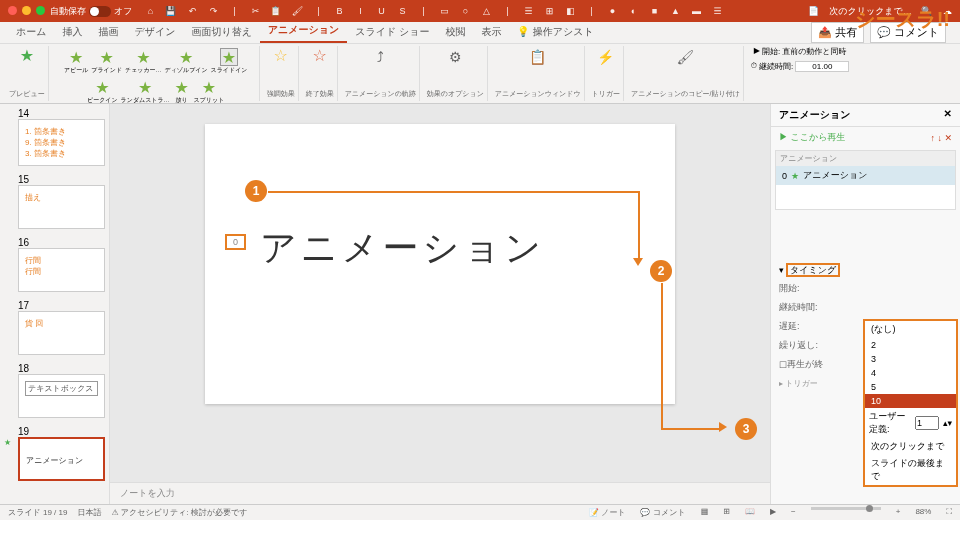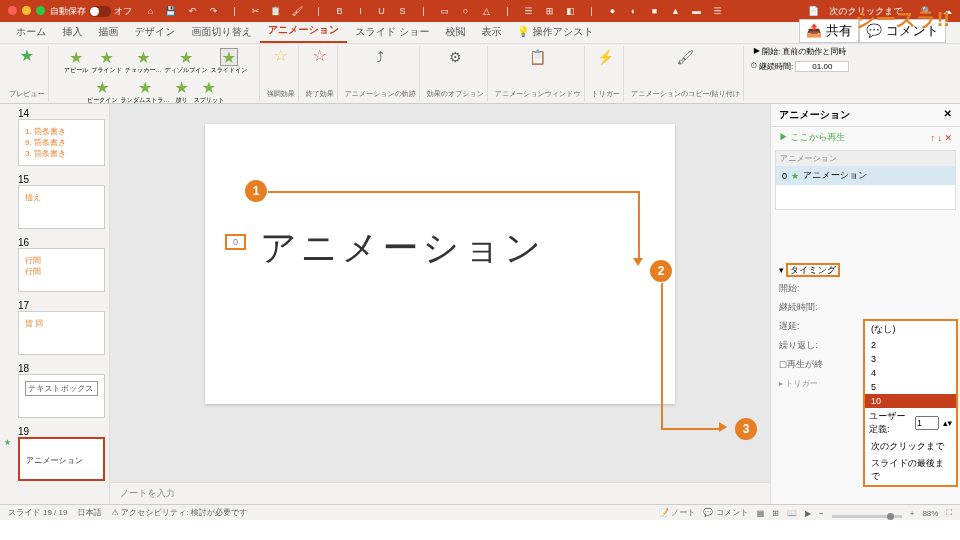--- a/index.html
+++ b/index.html
@@ -18,21 +18,21 @@
 .tabs .tab{padding:4px 8px;color:#555;cursor:pointer}
 .tabs .tab.active{color:#c43e1c;border-bottom:2px solid #c43e1c;font-weight:600}
 .ribbon{height:60px;background:#f3f2f1;display:flex;align-items:center;padding:2px 6px;gap:4px;border-bottom:1px solid #ccc;font-size:8px}
 .rgroup{display:flex;flex-direction:column;align-items:center;padding:0 3px;border-right:1px solid #ddd;height:100%}
 .rgroup .icons{display:flex;gap:3px;flex-wrap:wrap;max-width:200px;justify-content:center;padding-top:2px}
 .rgroup .lbl{font-size:7px;color:#666;margin-top:auto;padding-bottom:2px}
 .star{width:18px;height:18px;display:flex;align-items:center;justify-content:center;font-size:16px;color:#4caf50}
 .star.sel{background:#e8e8e8;border:1px solid #999}
 .star.y{color:#f6c244}.star.r{color:#d64}.star.g2{color:#7cb342}
 .ricon{width:22px;height:22px;display:flex;align-items:center;justify-content:center;font-size:14px;color:#666}
-.ribbon-right{margin-left:auto;display:flex;align-items:flex-start;font-size:13px;padding-right:6px}
+.ribbon-right{margin-left:auto;display:flex;align-items:flex-start;gap:6px;font-size:11px;padding-right:6px}
 .ribbon-right .btn{padding:2px 6px;border:1px solid #ccc;background:#fff}
 .body{display:flex;height:calc(540px - 22px - 22px - 60px - 20px - 16px)}
 .thumbs{width:110px;background:#f3f2f1;overflow-y:auto;padding:4px;border-right:1px solid #ddd}
 .thumb{background:#fff;border:1px solid #ccc;margin-bottom:8px;padding:6px;font-size:8px;color:#e67e22;min-height:44px;position:relative}
 .thumb.sel{border:2px solid #c43e1c}
 .thumb-wrap{position:relative;margin-left:14px}
 .canvas-area{flex:1;background:#e8e8e8;display:flex;flex-direction:column;position:relative}
 .canvas{background:#fff;margin:20px auto 0;width:470px;height:280px;position:relative;box-shadow:0 1px 3px rgba(0,0,0,.2)}
 .canvas .tag{position:absolute;left:20px;top:110px;border:2px solid #e67e22;padding:1px 6px;font-size:9px;color:#888}
 .canvas .txt{position:absolute;left:55px;top:100px;font-size:36px;letter-spacing:4px;color:#333}
@@ -46,21 +46,21 @@
 .panel-sec{margin-top:50px;padding:2px 8px}
 .panel-row{display:flex;align-items:center;padding:3px 0;font-size:9px;color:#666}
 .panel-row .lab{width:50px}
 .timing-lab{border:2px solid #e67e22;padding:0 2px}
 .dropdown{position:absolute;right:2px;top:215px;width:95px;background:#fff;border:2px solid #e67e22;font-size:9px;z-index:10}
 .dropdown .opt{padding:2px 6px}
 .dropdown .opt.sel{background:#c43e1c;color:#fff}
 .dropdown .usr{display:flex;align-items:center;padding:2px 4px;gap:4px}
 .dropdown .usr input{width:24px;font-size:9px}
 .status{height:16px;background:#f3f2f1;border-top:1px solid #ccc;display:flex;align-items:center;padding:0 8px;font-size:8px;color:#666;gap:10px}
-.status .right{margin-left:auto;display:flex;gap:8px;align-items:flex-end}
+.status .right{margin-left:auto;display:flex;gap:15px;align-items:flex-start}
 .status .zoom{width:70px;height:3px;background:#ccc;position:relative}
 .status .zoom::after{content:"";position:absolute;width:7px;height:7px;background:#888;border-radius:50%;top:-2px;left:55px}
 .callout{position:absolute;width:22px;height:22px;background:#e67e22;color:#fff;border-radius:50%;display:flex;align-items:center;justify-content:center;font-weight:bold;font-size:12px;z-index:20}
 .arrow{position:absolute;border-top:2px solid #e67e22;z-index:15}
 .arrow-v{position:absolute;border-left:2px solid #e67e22;z-index:15}
 .arrow-head{position:absolute;width:0;height:0;border-left:5px solid transparent;border-right:5px solid transparent;border-top:8px solid #e67e22;z-index:16}
 .brand{position:absolute;right:10px;top:6px;font-size:20px;font-weight:900;color:#e67e22;z-index:50}
 </style>
 </head>
 <body>

